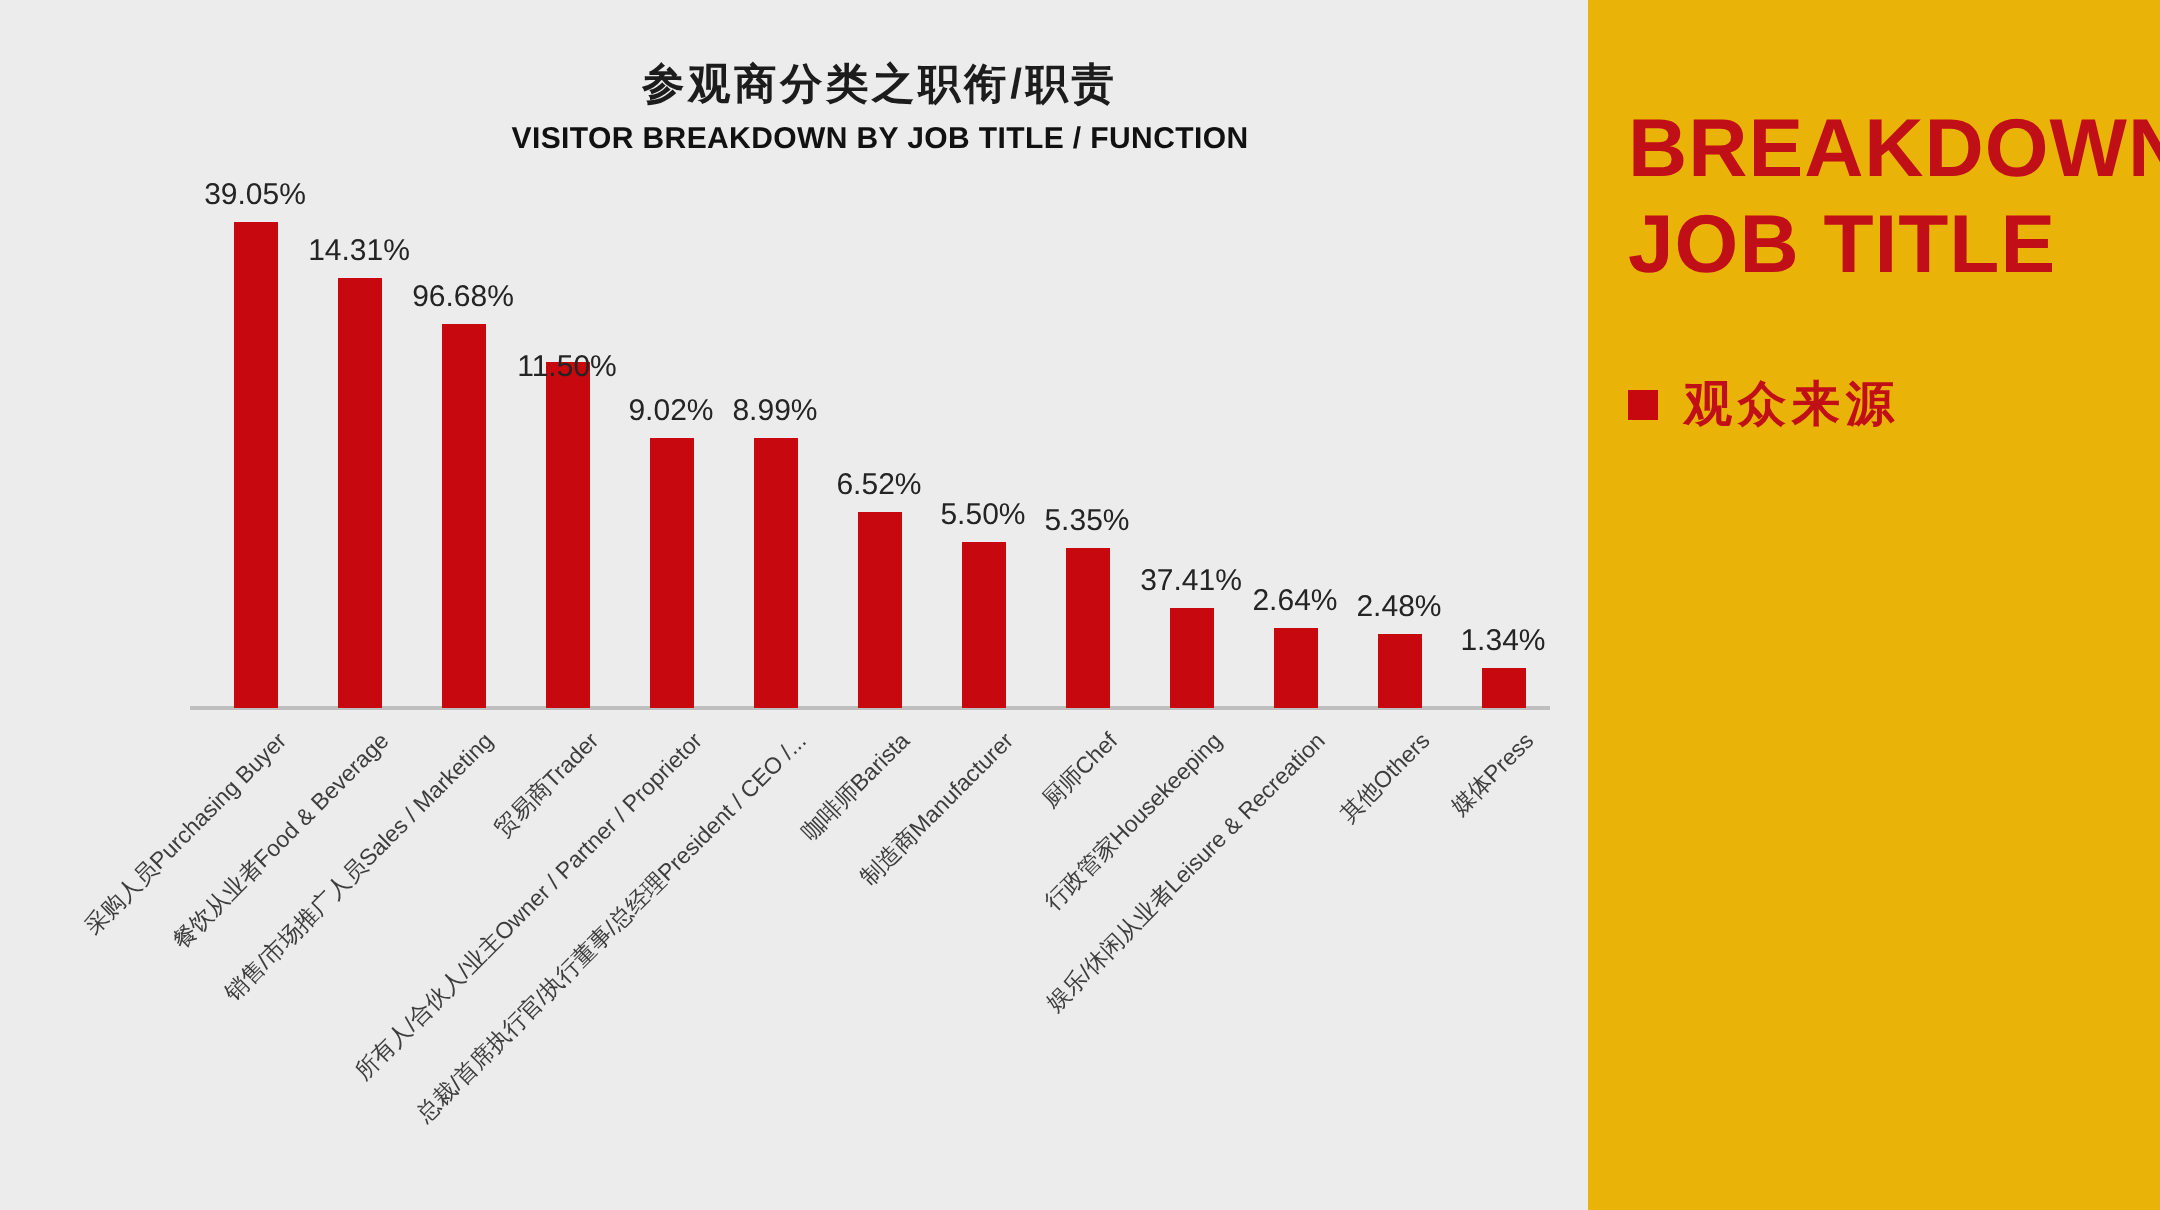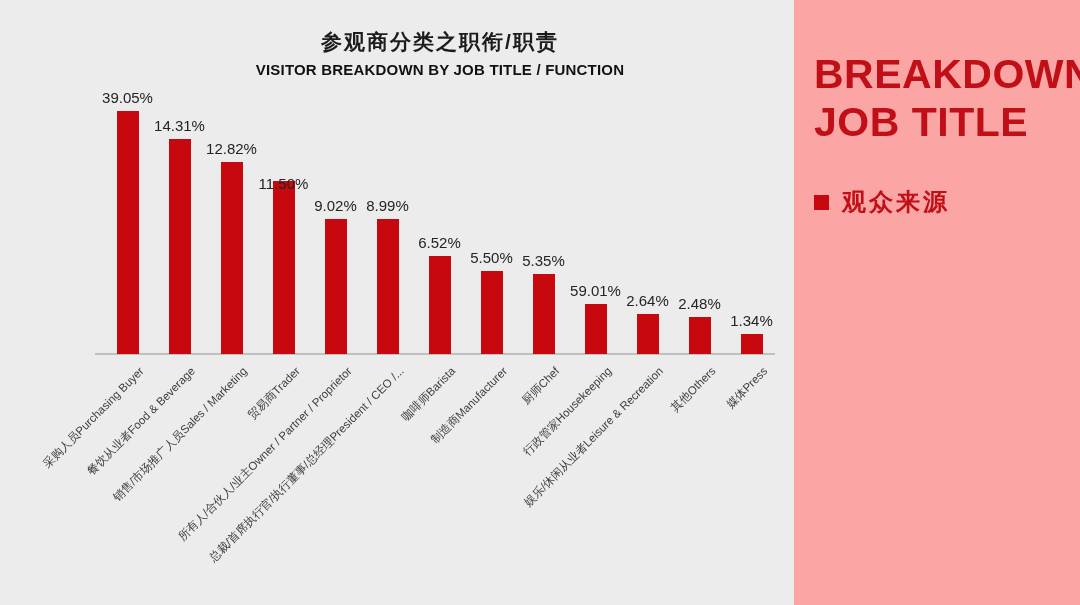--- a/index.html
+++ b/index.html
@@ -49,56 +49,56 @@
     <div class="plot" id="plot">
       <div class="axis-line" style="background: rgb(191, 191, 191);"></div>
 
     <div class="bar" style="left: 116.5px; top: 111px; width: 22px; height: 243px; background: rgb(199, 8, 15);"></div>
         <div class="val-label" style="left: 92.5px; top: 89px;">39.05%</div>
         <div class="cat-label" style="right: 657.5px; top: 364px;">采购人员Purchasing Buyer</div>
         <div class="bar" style="left: 168.5px; top: 139px; width: 22px; height: 215px; background: rgb(199, 8, 15);"></div>
         <div class="val-label" style="left: 144.5px; top: 117px;">14.31%</div>
         <div class="cat-label" style="right: 605.5px; top: 364px;">餐饮从业者Food &amp; Beverage</div>
         <div class="bar" style="left: 220.5px; top: 162px; width: 22px; height: 192px; background: rgb(199, 8, 15);"></div>
-        <div class="val-label" style="left: 196.5px; top: 140px;">12.82%</div>
+        <div class="val-label" style="left: 196.5px; top: 140px;">96.68%</div>
         <div class="cat-label" style="right: 553.5px; top: 364px;">销售/市场推广人员Sales / Marketing</div>
         <div class="bar" style="left: 272.5px; top: 181px; width: 22px; height: 173px; background: rgb(199, 8, 15);"></div>
         <div class="val-label" style="left: 248.5px; top: 159px; margin-top: 16px;">11.50%</div>
         <div class="cat-label" style="right: 501.5px; top: 364px;">贸易商Trader</div>
         <div class="bar" style="left: 324.5px; top: 219px; width: 22px; height: 135px; background: rgb(199, 8, 15);"></div>
         <div class="val-label" style="left: 300.5px; top: 197px;">9.02%</div>
         <div class="cat-label" style="right: 449.5px; top: 364px;">所有人/合伙人/业主Owner / Partner / Proprietor</div>
         <div class="bar" style="left: 376.5px; top: 219px; width: 22px; height: 135px; background: rgb(199, 8, 15);"></div>
         <div class="val-label" style="left: 352.5px; top: 197px;">8.99%</div>
         <div class="cat-label" style="right: 397.5px; top: 364px;">总裁/首席执行官/执行董事/总经理President / CEO /...</div>
         <div class="bar" style="left: 428.5px; top: 256px; width: 22px; height: 98px; background: rgb(199, 8, 15);"></div>
         <div class="val-label" style="left: 404.5px; top: 234px;">6.52%</div>
         <div class="cat-label" style="right: 345.5px; top: 364px;">咖啡师Barista</div>
         <div class="bar" style="left: 480.5px; top: 271px; width: 22px; height: 83px; background: rgb(199, 8, 15);"></div>
         <div class="val-label" style="left: 456.5px; top: 249px;">5.50%</div>
         <div class="cat-label" style="right: 293.5px; top: 364px;">制造商Manufacturer</div>
         <div class="bar" style="left: 532.5px; top: 274px; width: 22px; height: 80px; background: rgb(199, 8, 15);"></div>
         <div class="val-label" style="left: 508.5px; top: 252px;">5.35%</div>
         <div class="cat-label" style="right: 241.5px; top: 364px;">厨师Chef</div>
         <div class="bar" style="left: 584.5px; top: 304px; width: 22px; height: 50px; background: rgb(199, 8, 15);"></div>
-        <div class="val-label" style="left: 560.5px; top: 282px;">59.01%</div>
+        <div class="val-label" style="left: 560.5px; top: 282px;">37.41%</div>
         <div class="cat-label" style="right: 189.5px; top: 364px;">行政管家Housekeeping</div>
         <div class="bar" style="left: 636.5px; top: 314px; width: 22px; height: 40px; background: rgb(199, 8, 15);"></div>
         <div class="val-label" style="left: 612.5px; top: 292px;">2.64%</div>
         <div class="cat-label" style="right: 137.5px; top: 364px;">娱乐/休闲从业者Leisure &amp; Recreation</div>
         <div class="bar" style="left: 688.5px; top: 317px; width: 22px; height: 37px; background: rgb(199, 8, 15);"></div>
         <div class="val-label" style="left: 664.5px; top: 295px;">2.48%</div>
         <div class="cat-label" style="right: 85.5px; top: 364px;">其他Others</div>
         <div class="bar" style="left: 740.5px; top: 334px; width: 22px; height: 20px; background: rgb(199, 8, 15);"></div>
         <div class="val-label" style="left: 716.5px; top: 312px;">1.34%</div>
         <div class="cat-label" style="right: 33.5px; top: 364px;">媒体Press</div>
       </div>
   </div>
 
-  <aside class="sidebar" style="background: #fca5a5;">
+  <aside class="sidebar" style="background: #eab308;">
     <h1 class="sidebar-title" style="color: rgb(192, 15, 22);">
       <div>BREAKDOWN</div>
       <div>JOB TITLE</div>
     </h1>
     <div class="legend">
       <span class="legend-swatch" style="background: rgb(199, 8, 15);"></span>
       <span class="legend-label" style="color: rgb(192, 15, 22);">观众来源</span>
     </div>
   </aside>
 

